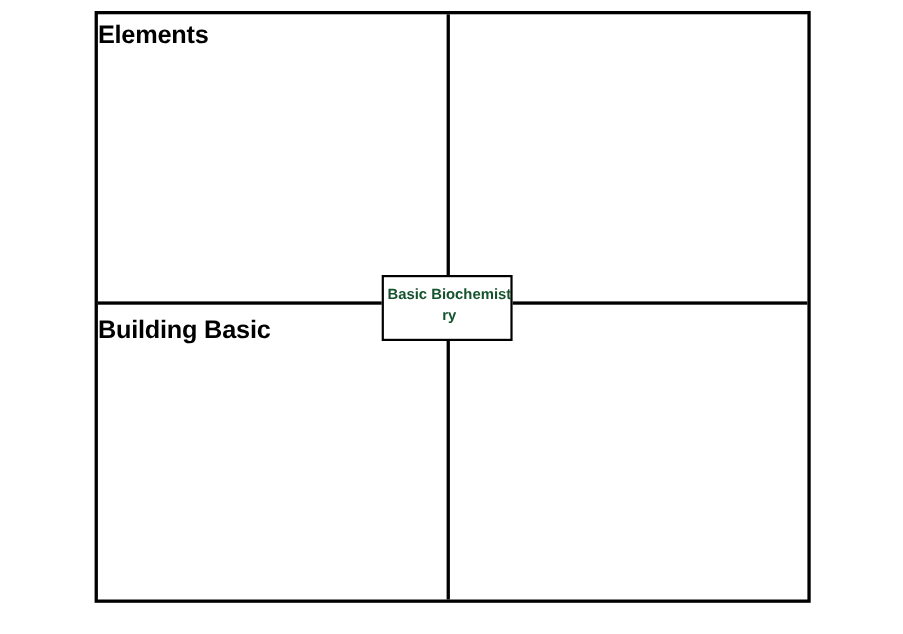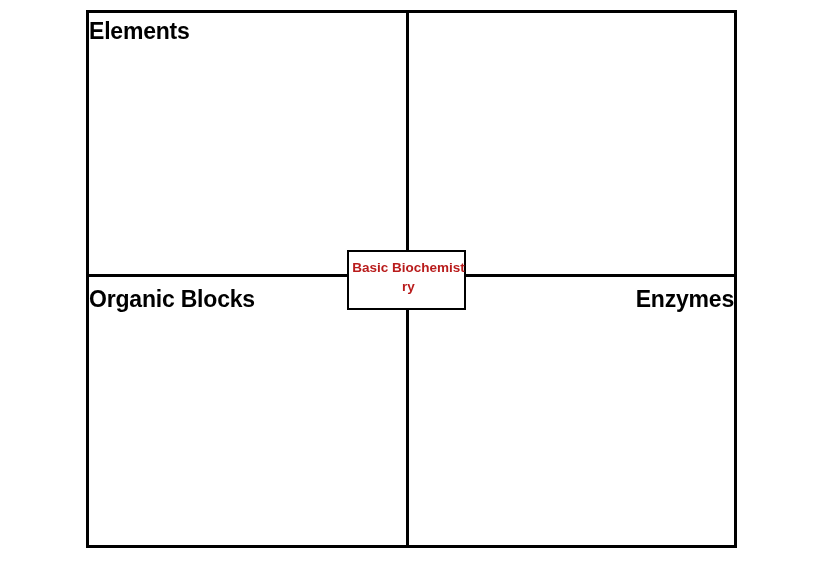--- a/index.html
+++ b/index.html
@@ -85,43 +85,42 @@
   }
   .center-node-text {
     position: absolute;
     left: 2px;
     top: 6px;
     width: 115px;
     font-size: 13.5px;
     font-weight: bold;
     line-height: 19px;
     text-align: center;
-    color: #b91c1c;
+    color: #14532d;
     
     overflow: visible;
     word-break: break-all;
   }
 </style>
 </head>
 <body>
 
 <div id="canvas">
 
   <div class="frame">
 
     <div class="divider-vertical"></div>
 
     <div class="divider-horizontal"></div>
 
     <div class="quad-label quad-tl">Elements</div>
 
 
-    <div class="quad-label quad-bl">Organic Blocks</div>
+    <div class="quad-label quad-bl">Building Basic</div>
 
-    <div class="quad-label quad-br">Enzymes</div>
 
   </div>
 
   <div class="center-node">
     <div class="center-node-text">Basic Biochemistry</div>
   </div>
 
 </div>
 
 </body></html>

